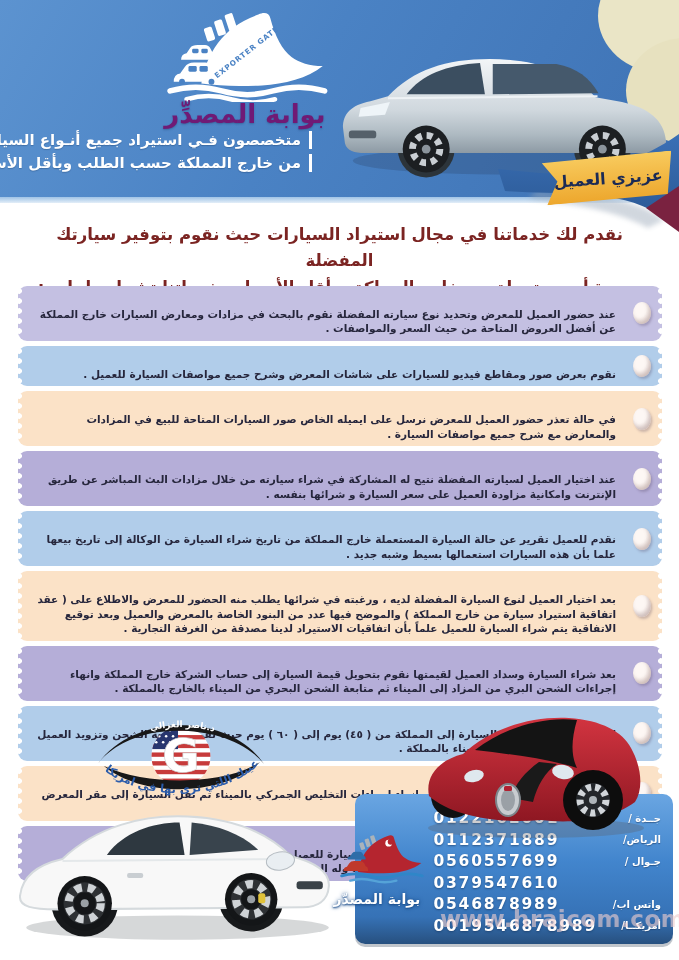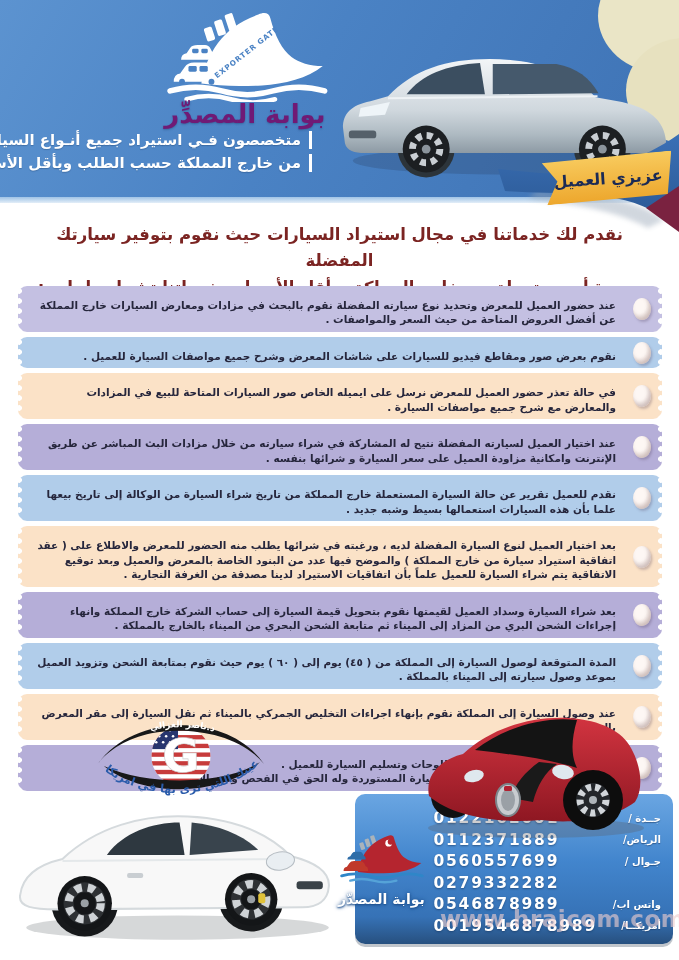--- a/index.html
+++ b/index.html
@@ -33,21 +33,21 @@
     display:flex;align-items:center;justify-content:center;
     box-shadow:2px 3px 5px rgba(40,40,60,.3);}
   .flag span{color:#1c2b55;font-size:16px;font-weight:bold;}
 
   
   .intro{left:25px;top:222px;width:629px;text-align:center;direction:rtl;
     color:#7b2422;font-size:16.5px;font-weight:bold;line-height:1.6;white-space:pre-line;}
 
   
   .strips{left:18px;top:286px;width:644px;display:flex;flex-direction:column;gap:5px;}
-  .strip{position:relative;border-radius:9px;padding:12px 46px 5px 14px;
+  .strip{position:relative;border-radius:9px;padding:21px 46px 5px 14px;
     font-size:10.5px;font-weight:bold;color:#26263c;direction:rtl;text-align:right;
     line-height:1.38;white-space:pre-line;
     background-image:
       radial-gradient(circle 2.8px at 1.2px 5px,#fff 2.5px,rgba(255,255,255,0) 3px),
       radial-gradient(circle 2.8px at 4.8px 5px,#fff 2.5px,rgba(255,255,255,0) 3px);
     background-position:left top,right top;
     background-size:6px 10px,6px 10px;
     background-repeat:repeat-y,repeat-y;}
   .strip::after{content:"";position:absolute;right:11px;top:50%;margin-top:-11px;
     width:18px;height:22px;border-radius:50%;
@@ -67,21 +67,21 @@
     background:linear-gradient(180deg,#6aa6e2,#4285cd 45%,#3672b6 82%,#27507f);
     box-shadow:0 3px 0 rgba(140,150,160,.55);}
   .panel-inner{position:absolute;inset:0;padding:12px 12px 8px 10px;display:flex;
     direction:rtl;gap:4px;}
   .contact-rows{flex:1;display:flex;flex-direction:column;gap:1px;padding-top:2px;}
   .crow{display:flex;align-items:center;height:21px;}
   .clabel{width:64px;font-size:10px;font-weight:bold;color:#fff;
     text-shadow:0 1px 1px rgba(25,55,95,.55);}
   .cnum{flex:1;direction:ltr;text-align:left;font-size:15.5px;font-weight:bold;color:#fff;
     letter-spacing:1.8px;text-shadow:0 1px 2px rgba(25,55,95,.6);}
-  .logo-block{width:104px;display:flex;flex-direction:column;align-items:center;
+  .logo-block{width:104px;display:flex;flex-direction:column;align-items:flex-end;
     justify-content:flex-start;padding-top:24px;}
   .logo-text{margin-top:1px;font-size:14px;font-weight:bold;color:#fff;
     text-shadow:0 0 4px #1d4f8c,0 1px 2px #1d4f8c;}
 
   .watermark{left:428px;top:906px;z-index:4;font-size:23px;letter-spacing:.5px;
     color:rgba(238,205,205,.62);font-weight:bold;margin-left:12px;}
 </style>
 </head>
 <body>
 
@@ -283,21 +283,21 @@
         <div class="crow">
           <span class="clabel">الرياض/</span>
           <span class="cnum">0112371889</span>
         </div>
         <div class="crow">
           <span class="clabel">جـوال /</span>
           <span class="cnum">0560557699</span>
         </div>
         <div class="crow">
           <span class="clabel"></span>
-          <span class="cnum">0279332282</span>
+          <span class="cnum">0379547610</span>
         </div>
         <div class="crow">
           <span class="clabel">واتس اب/</span>
           <span class="cnum">0546878989</span>
         </div>
         <div class="crow">
           <span class="clabel">أمريكــا/</span>
           <span class="cnum">0019546878989</span>
         </div>
       </div>

